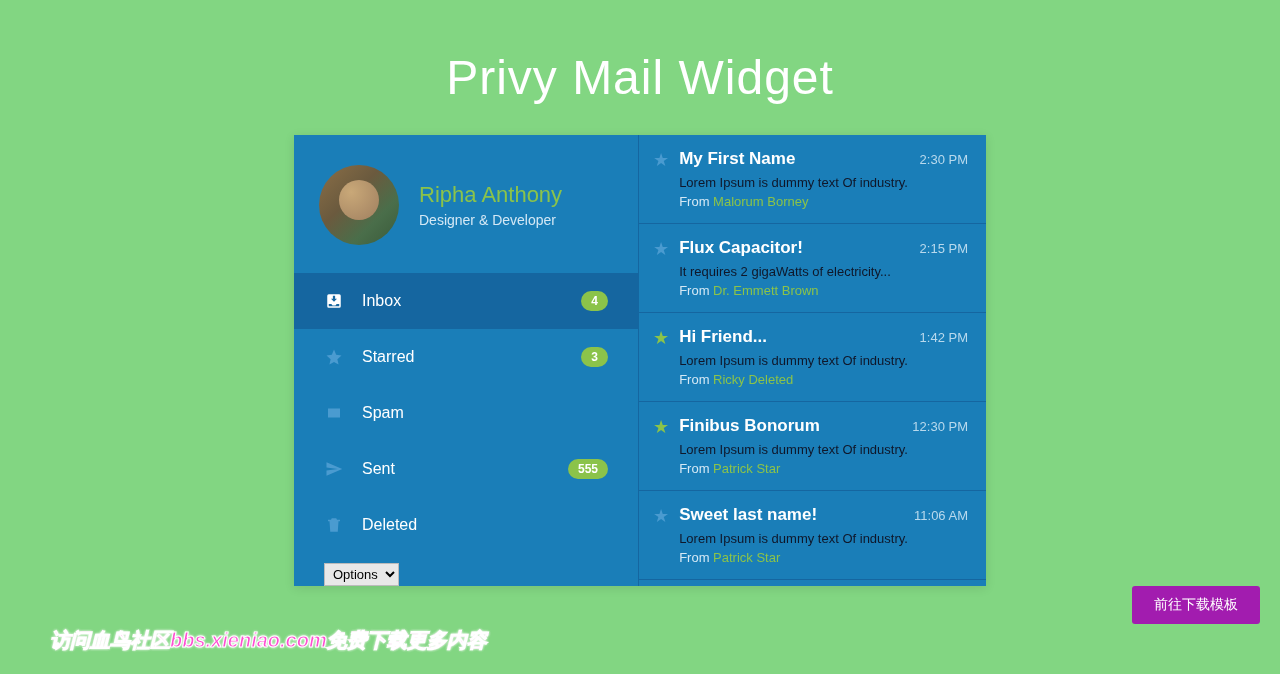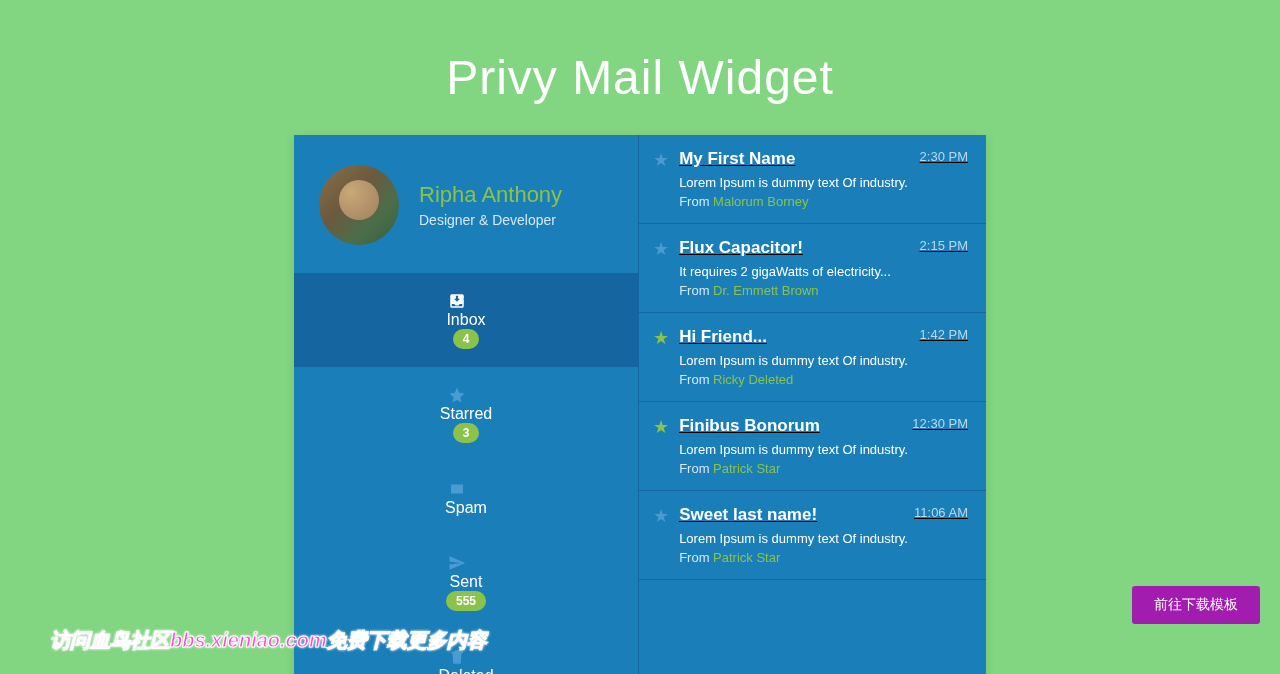--- a/index.html
+++ b/index.html
@@ -57,21 +57,20 @@
 .profile-name { color: #8bc34a; font-size: 22px; font-weight: 500; }
 .profile-role { color: #d4e8f5; font-size: 14px; margin-top: 4px; }
 .nav-item {
   display: flex;
   align-items: center;
   padding: 18px 30px;
   color: #fff;
   font-size: 16px;
   cursor: pointer;
   position: relative;
-  flex-direction: column;
 }
 .nav-item.active { background: #1566a0; }
 .nav-icon {
   width: 20px;
   height: 20px;
   margin-right: 18px;
   display: flex;
   align-items: center;
   justify-content: center;
   color: #4a9bd0;
@@ -104,24 +103,24 @@
 }
 .star {
   font-size: 18px;
   line-height: 1;
   margin-top: 2px;
   cursor: pointer;
 }
 .star.off { color: #4a9bd0; }
 .star.on { color: #8bc34a; }
 .msg-body { flex: 1; }
-.msg-head { display: flex; justify-content: space-between; align-items: flex-start; text-decoration: underline; }
+.msg-head { display: flex; justify-content: space-between; align-items: center; }
 .msg-subject { color: #fff; font-weight: bold; font-size: 17px; }
 .msg-time { color: #b8d9ed; font-size: 13px; }
-.msg-preview { color: #ffffff; font-size: 13px; margin-top: 6px; }
+.msg-preview { color: #0f172a; font-size: 13px; margin-top: 6px; }
 .msg-from { color: #d4e8f5; font-size: 13px; margin-top: 4px; }
 .msg-sender { color: #8bc34a; }
 .download-btn {
   position: absolute;
   right: 20px;
   bottom: 50px;
   background: #a21caf;
   color: #fff;
   border: none;
   padding: 10px 22px;

